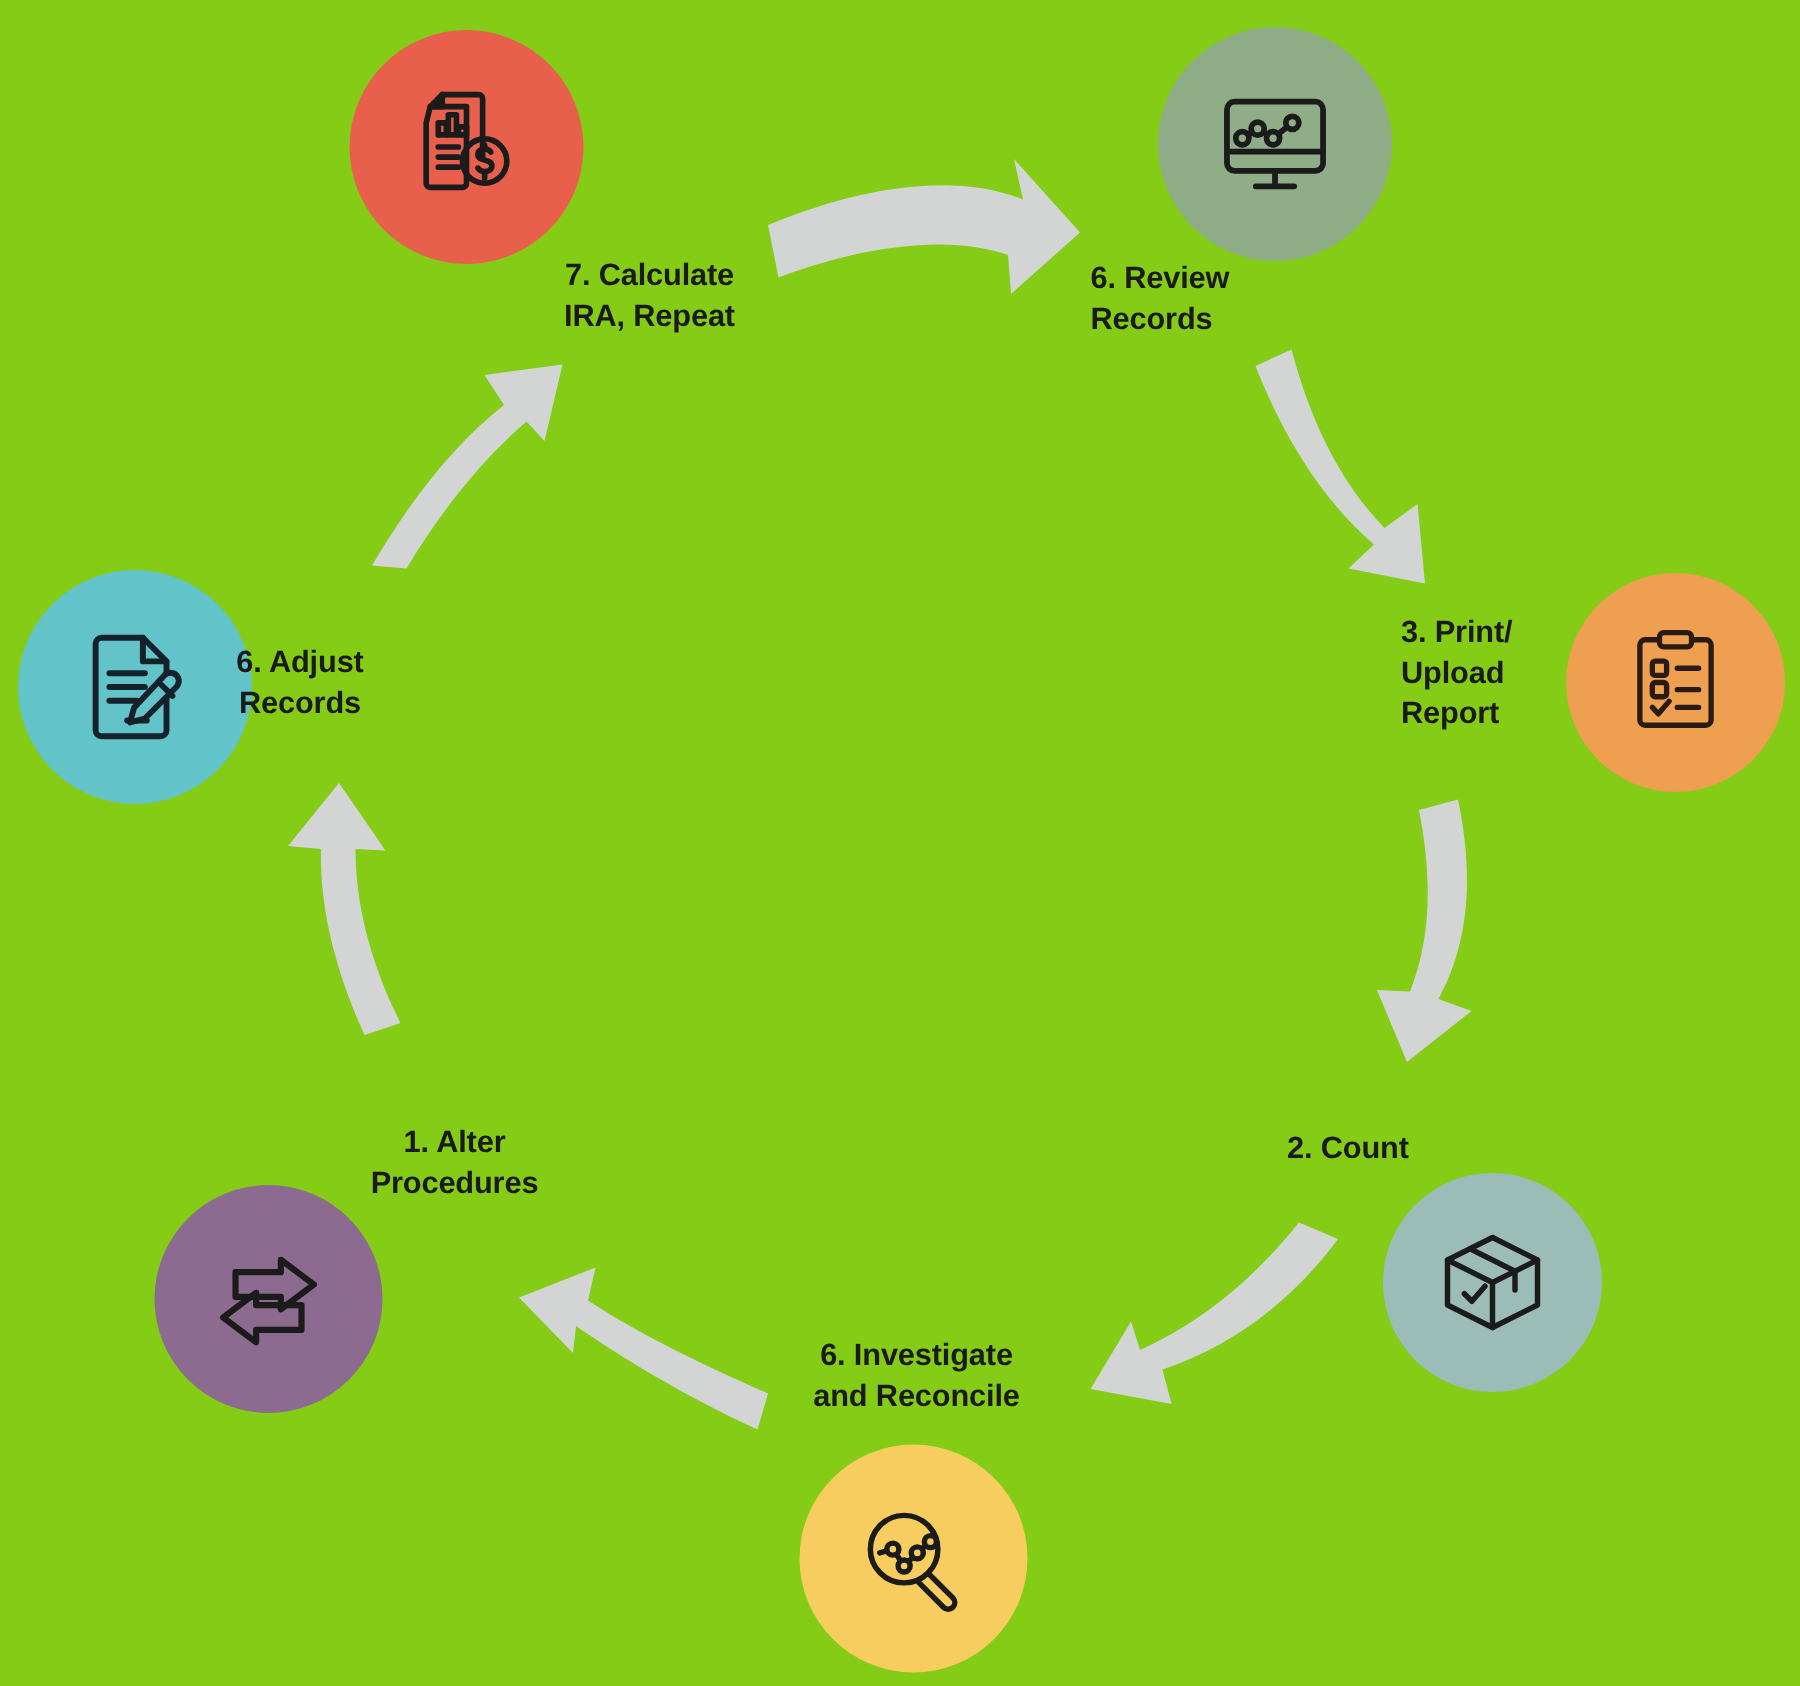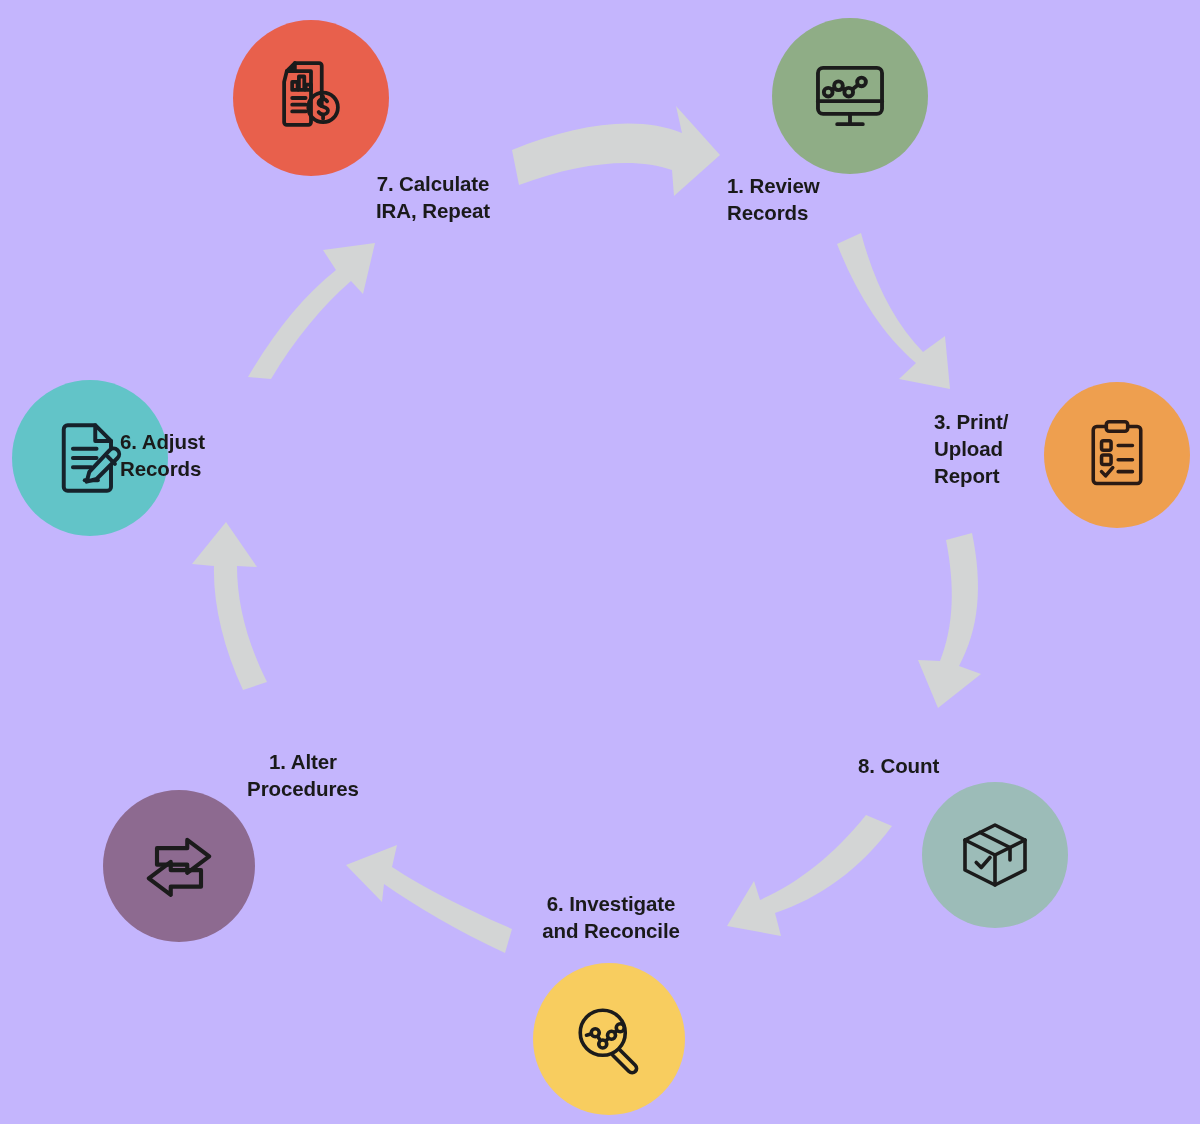--- a/index.html
+++ b/index.html
@@ -8,21 +8,21 @@
     padding: 0;
     background: #ffffff;
   }
   body {
     font-family: "Liberation Sans", "DejaVu Sans", sans-serif;
   }
   #diagram {
     position: relative;
     width: 1200px;
     height: 1124px;
-    background: #c4b5fd;
+    background: #84cc16;
     overflow: hidden;
   }
   .arrow-layer {
     position: absolute;
     left: 0;
     top: 0;
     width: 1200px;
     height: 1124px;
     pointer-events: none;
   }
@@ -41,21 +41,21 @@
   }
   .node-label {
     position: absolute;
     color: #1a1a1a;
     font-size: 20.5px;
     font-weight: bold;
     line-height: 27px;
     letter-spacing: -0.1px;
     white-space: pre-line;
   }
-  .lbl-left   { text-align: left; }
+  .lbl-left   { text-align: center; }
   .lbl-right  { text-align: left; }
   .lbl-center { text-align: center; }
 </style>
 </head>
 <body>
 
 <div id="diagram">
 
   <svg class="arrow-layer" viewBox="0 0 1200 1124">
 
@@ -103,21 +103,21 @@
           <path d="M7 36 h50"></path>
           <path d="M32 46 v8 M22 54 h20"></path>
           <path d="M15 29 l8 -5 l8 5 l10 -8"></path>
           <circle cx="15" cy="29" r="3.4" fill="#8fad86"></circle>
           <circle cx="23" cy="24" r="3.4" fill="#8fad86"></circle>
           <circle cx="31" cy="29" r="3.4" fill="#8fad86"></circle>
           <circle cx="41" cy="21" r="3.4" fill="#8fad86"></circle>
         </g>
       </svg>
     </div>
-    <div class="node-label lbl-right" style="left:727px; top:172px; width:200px;">1. Review
+    <div class="node-label lbl-right" style="left:727px; top:172px; width:200px;">6. Review
 Records</div>
   </div>
 
   <div class="node">
     <div class="circle" style="left:1044px; top:382px; width:146px; height:146px; background:#ee9f4f;">
       <svg width="76" height="76" viewBox="0 0 64 64">
         <g fill="none" stroke="#2a1a14" stroke-width="3" stroke-linejoin="round" stroke-linecap="round">
           <path d="M22 8 H15 a3 3 0 0 0 -3 3 V53 a3 3 0 0 0 3 3 H49 a3 3 0 0 0 3 -3 V11 a3 3 0 0 0 -3 -3 H42"></path>
           <rect x="23" y="4" width="18" height="8" rx="2.4"></rect>
           <rect x="19" y="20" width="8" height="8" rx="1.6"></rect>
@@ -138,21 +138,21 @@
         <g fill="none" stroke="#1b1b1b" stroke-width="2.9" stroke-linejoin="round" stroke-linecap="round">
           <path d="M32 8 L56 20 V44 L32 56 L8 44 V20 Z"></path>
           <path d="M8 20 L32 32 L56 20"></path>
           <path d="M32 32 V56"></path>
           <path d="M20 14 L44 26"></path>
           <path d="M44 26 V36"></path>
           <path d="M17 38 l4 4 l7 -8"></path>
         </g>
       </svg>
     </div>
-    <div class="node-label lbl-right" style="left:858px; top:752px; width:140px;">8. Count</div>
+    <div class="node-label lbl-right" style="left:858px; top:752px; width:140px;">2. Count</div>
   </div>
 
   <div class="node">
     <div class="circle" style="left:533px; top:963px; width:152px; height:152px; background:#f8cd5f;">
       <svg width="80" height="80" viewBox="0 0 64 64">
         <g fill="none" stroke="#1b1b1b" stroke-width="2.9" stroke-linejoin="round" stroke-linecap="round">
           <circle cx="27" cy="27" r="18"></circle>
           <path d="M40 40 l13 13 a3.5 3.5 0 0 1 -5 5 L35 45"></path>
           <path d="M14 29 l7 -2 l6 9 l7 -7 l7 -6"></path>
           <circle cx="21" cy="27" r="3.2" fill="#f8cd5f"></circle>

